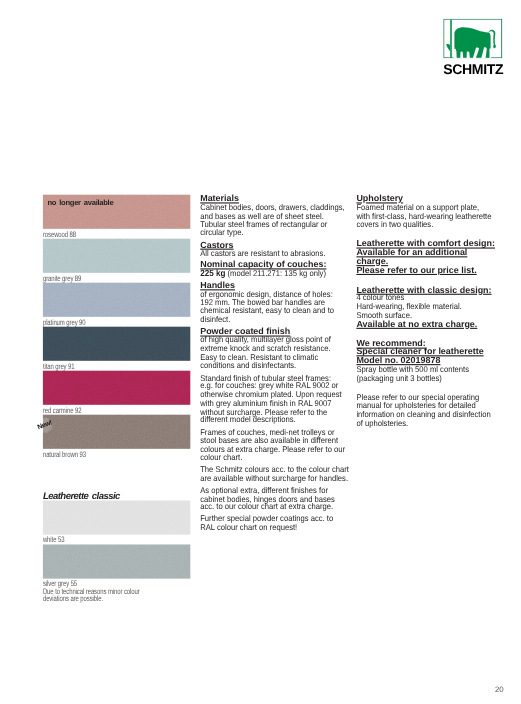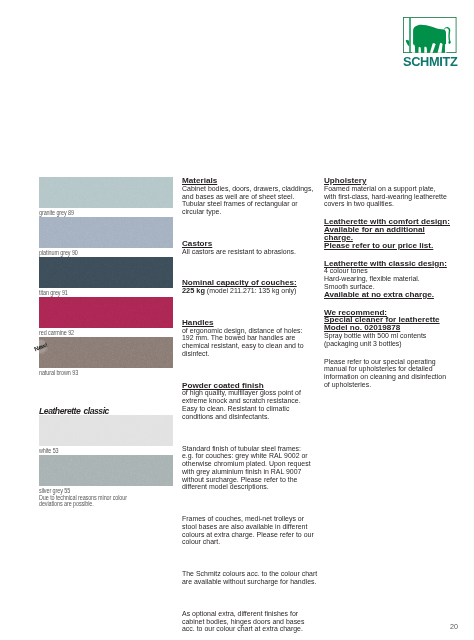--- a/index.html
+++ b/index.html
@@ -1,41 +1,41 @@
 <!DOCTYPE html>
 <html><head>
 <meta charset="utf-8">
 <style>
   html,body{margin:0;padding:0;}
   body{width:474px;height:640px;background:#fff;font-family:"Liberation Sans",sans-serif;position:relative;overflow:hidden;}
   .page{position:absolute;inset:0;}
   
   #logo{position:absolute;left:403px;top:17px;width:54px;height:49px;}
-  #logo-word{font-size:12.8px;font-weight:bold;letter-spacing:-0.35px;color:#0f766e;line-height:12px;margin-top:-1px;}
+  #logo-word{font-size:12.8px;font-weight:bold;letter-spacing:-0.35px;color:#000000;line-height:12px;margin-top:-1px;}
   
   #swatch-col{position:absolute;left:39px;top:177px;width:134px;}
   .sw-block{position:relative;height:40px;}
   .swatch{width:134px;height:31px;position:relative;overflow:hidden;}
   .swatch .tex{position:absolute;inset:0;opacity:.28;mix-blend-mode:overlay;pointer-events:none;}
   .sw-label{position:absolute;left:0.4px;top:30.6px;font-size:7.3px;letter-spacing:-0.12px;color:#58585a;line-height:9px;white-space:nowrap;transform:scaleX(0.745);transform-origin:left top;}
   .sec-head{font-size:8.7px;font-weight:bold;letter-spacing:-0.5px;word-spacing:1.2px;color:#231f20;line-height:10px;font-style:italic;}
   .foot{font-size:7.3px;letter-spacing:-0.12px;color:#58585a;line-height:5.8px;width:200px;transform:scaleX(0.745);transform-origin:left top;}
   .badge-nla{position:absolute;left:4.2px;top:4.2px;font-size:6.9px;font-weight:bold;color:#231f20;letter-spacing:-0.25px;word-spacing:1.1px;white-space:nowrap;}
   .badge-new{position:absolute;left:-4.6px;top:2.8px;width:13.6px;height:13.6px;border-radius:50%;
      background:radial-gradient(circle at 45% 42%, rgba(255,255,255,0.20) 55%, rgba(255,255,255,0.06) 72%, rgba(120,108,104,0.10) 86%, rgba(255,255,255,0) 100%);
      display:flex;align-items:center;justify-content:center;
      font-size:6.2px;font-weight:bold;color:#151515;letter-spacing:-0.3px;transform:rotate(-22deg);}
   
   .col{position:absolute;top:177px;color:#231f20;}
   #col2{left:182px;width:135px;}
   #col3{left:324px;width:142px;}
   .col .ln{font-size:7.6px;line-height:7.76px;white-space:nowrap;transform:scaleX(0.915);transform-origin:left bottom;}
   .col .h .ln{font-weight:bold;font-size:8.05px;transform:scaleX(1.01);transform-origin:left bottom;}
   .col .bold{font-weight:bold;font-size:8.05px;}
-  #col2 .gap{margin-top:24px;}
+  #col2 .gap{margin-top:3px;}
   #col3 .gap{margin-top:10.2px;}
   .col .h{margin-bottom:0px;text-decoration:underline;}
   #pageno{position:absolute;left:450px;top:622px;font-size:7.2px;letter-spacing:-0.1px;color:#58585a;}
 </style>
 </head>
 <body>
 
 <div class="page">
   <div id="logo">
     <svg id="logo-mark" viewBox="0 0 520 350" width="53.5" height="36">
@@ -69,20 +69,33 @@
         <path d="M206 348 L208 292 C218 286 226 290 230 300 L234 348 Z"></path>
         <path d="M262 348 L288 258 C300 252 312 256 316 268 L288 348 Z"></path>
         <path d="M336 348 L360 254 C372 250 382 256 384 268 L374 348 Z"></path>
         <path d="M408 348 L408 266 L422 262 L422 348 Z"></path>
       </g>
     </svg>
     <div id="logo-word">SCHMITZ</div>
   </div>
   <div id="swatch-col">
       <div class="sw-block">
+        <div class="swatch" style="background: rgb(196, 145, 137);">
+          <div class="tex"><svg width="134" height="31" xmlns="http://www.w3.org/2000/svg">
+              <filter id="g0">
+                <feTurbulence type="fractalNoise" baseFrequency="0.9 1.4" numOctaves="3" stitchTiles="stitch"></feTurbulence>
+                <feColorMatrix type="saturate" values="0"></feColorMatrix>
+              </filter>
+              <rect width="134" height="31" filter="url(#g0)" opacity="0.85"></rect>
+            </svg></div>
+          <div class="badge-nla">no longer available</div>
+        </div>
+        <div class="sw-label">rosewood 88</div>
+      </div>
+      <div class="sw-block">
         <div class="swatch" style="background: rgb(178, 197, 199);">
           <div class="tex"><svg width="134" height="31" xmlns="http://www.w3.org/2000/svg">
               <filter id="g1">
                 <feTurbulence type="fractalNoise" baseFrequency="0.9 1.4" numOctaves="3" stitchTiles="stitch"></feTurbulence>
                 <feColorMatrix type="saturate" values="0"></feColorMatrix>
               </filter>
               <rect width="134" height="31" filter="url(#g1)" opacity="0.85"></rect>
             </svg></div>
         </div>
         <div class="sw-label">granite grey 89</div>

